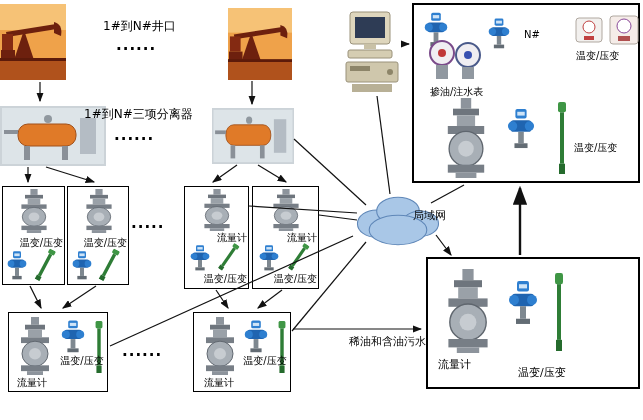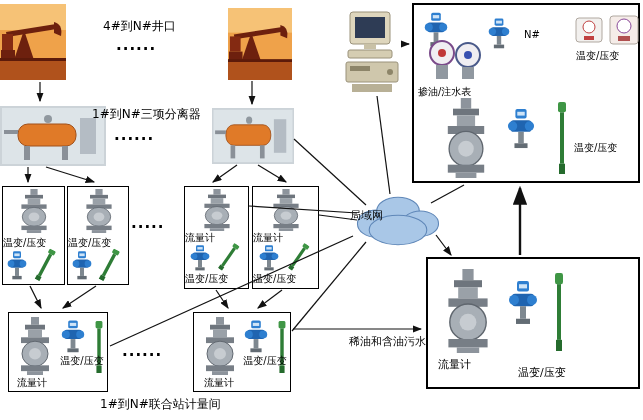--- a/index.html
+++ b/index.html
@@ -7,21 +7,21 @@
   #canvas{position:relative;width:643px;height:420px;background:#fff;overflow:hidden}
   .lbl{position:absolute;color:#000;line-height:1.15;white-space:nowrap}
   .s12{font-size:12px}
   .s11{font-size:11px}
   .s10{font-size:10px}
   .dots{position:absolute;color:#000;font-weight:bold;font-size:15px;letter-spacing:1px}
   .box{position:absolute;border:1.5px solid #000;background:#fff}
   .bigbox{position:absolute;border:2px solid #000;background:#fff}
   .wires{position:absolute;left:0;top:0;pointer-events:none}
   .wrap{white-space:normal;word-break:break-all;text-align:center}
-  .ctr{text-align:left}
+  .ctr{text-align:right}
   svg.icon{position:absolute;display:block}
 </style>
 </head>
 <body>
 
 <div id="canvas">
 
   <svg width="0" height="0" style="position:absolute" aria-hidden="true">
     <defs>
       <g id="sym-pumpjack">
@@ -102,30 +102,30 @@
           <ellipse cx="66" cy="30" rx="17" ry="12"></ellipse>
           <ellipse cx="45" cy="36" rx="27" ry="14"></ellipse>
         </g>
       </g>
     </defs>
   </svg>
 
   <svg class="icon" viewBox="0 0 66 76" preserveAspectRatio="none" style="left:0;top:4px;width:66px;height:76px">
       <use href="#sym-pumpjack"></use>
     </svg>
-  <div class="lbl s12" style="left:103px;top:20px">4#到N#井口</div>
+  <div class="lbl s12" style="left:103px;top:20px">1#到N#井口</div>
   <div class="dots" style="left:116px;top:40px">······</div>
   <svg class="icon" viewBox="0 0 66 76" preserveAspectRatio="none" style="left:228px;top:8px;width:64px;height:72px">
       <use href="#sym-pumpjack"></use>
     </svg>
 
   <svg class="icon" viewBox="0 0 106 60" preserveAspectRatio="none" style="left:0;top:106px;width:106px;height:60px">
       <use href="#sym-separator"></use>
     </svg>
-  <div class="lbl s12" style="left:92px;top:108px">1#到N#三项分离器</div>
+  <div class="lbl s12" style="left:84px;top:108px">1#到N#三项分离器</div>
   <div class="dots" style="left:114px;top:130px">······</div>
   <svg class="icon" viewBox="0 0 106 60" preserveAspectRatio="none" style="left:212px;top:108px;width:82px;height:56px">
       <use href="#sym-separator"></use>
     </svg>
 
 
   <div class="box" style="left:2px;top:186px;width:63px;height:99px">
     <svg class="icon" viewBox="0 0 40 60" preserveAspectRatio="none" style="left:13px;top:2px;width:36px;height:44px">
         <use href="#sym-flowmeter"></use>
       </svg>
@@ -197,21 +197,20 @@
       </svg>
     <svg class="icon" viewBox="0 0 30 44" preserveAspectRatio="none" style="left:50px;top:6px;width:24px;height:34px">
         <use href="#sym-transmitter"></use>
       </svg>
     <svg class="icon" viewBox="0 0 14 70" preserveAspectRatio="none" style="left:82px;top:8px;width:12px;height:52px">
         <use href="#sym-greenrod"></use>
       </svg>
     <div class="lbl s10 wrap" style="left:48px;top:42px;width:46px">温变/压变</div>
     <div class="lbl s10" style="left:10px;top:64px">流量计</div>
   </div>
-  <div class="lbl s12" style="left:100px;top:398px">1#到N#联合站计量间</div>
 
   <svg class="icon" viewBox="0 0 90 55" preserveAspectRatio="none" style="left:350px;top:192px;width:96px;height:58px">
       <use href="#sym-cloud"></use>
     </svg>
   <div class="lbl s11 ctr" style="left:350px;top:210px;width:96px">局域网</div>
 
   <svg class="icon" viewBox="0 0 58 85" preserveAspectRatio="none" style="left:344px;top:10px;width:58px;height:85px">
       <use href="#sym-computer"></use>
     </svg>
 
@@ -223,21 +222,21 @@
         <use href="#sym-transmitter"></use>
       </svg>
     <div class="lbl s10" style="left:110px;top:24px">N#</div>
     <svg class="icon" viewBox="0 0 66 34" preserveAspectRatio="none" style="left:160px;top:9px;width:66px;height:34px">
         <use href="#sym-smallmeters"></use>
       </svg>
     <div class="lbl s10" style="left:162px;top:45px">温变/压变</div>
     <svg class="icon" viewBox="0 0 56 48" preserveAspectRatio="none" style="left:14px;top:30px;width:56px;height:48px">
         <use href="#sym-gauges"></use>
       </svg>
-    <div class="lbl s10" style="left:4px;top:81px">掺油/注水表</div>
+    <div class="lbl s10" style="left:16px;top:81px">掺油/注水表</div>
     <svg class="icon" viewBox="0 0 40 60" preserveAspectRatio="none" style="left:26px;top:93px;width:52px;height:80px">
         <use href="#sym-flowmeter"></use>
       </svg>
     <svg class="icon" viewBox="0 0 30 44" preserveAspectRatio="none" style="left:93px;top:102px;width:28px;height:42px">
         <use href="#sym-transmitter"></use>
       </svg>
     <svg class="icon" viewBox="0 0 14 70" preserveAspectRatio="none" style="left:141px;top:97px;width:14px;height:72px">
         <use href="#sym-greenrod"></use>
       </svg>
     <div class="lbl s10" style="left:160px;top:137px">温变/压变</div>

